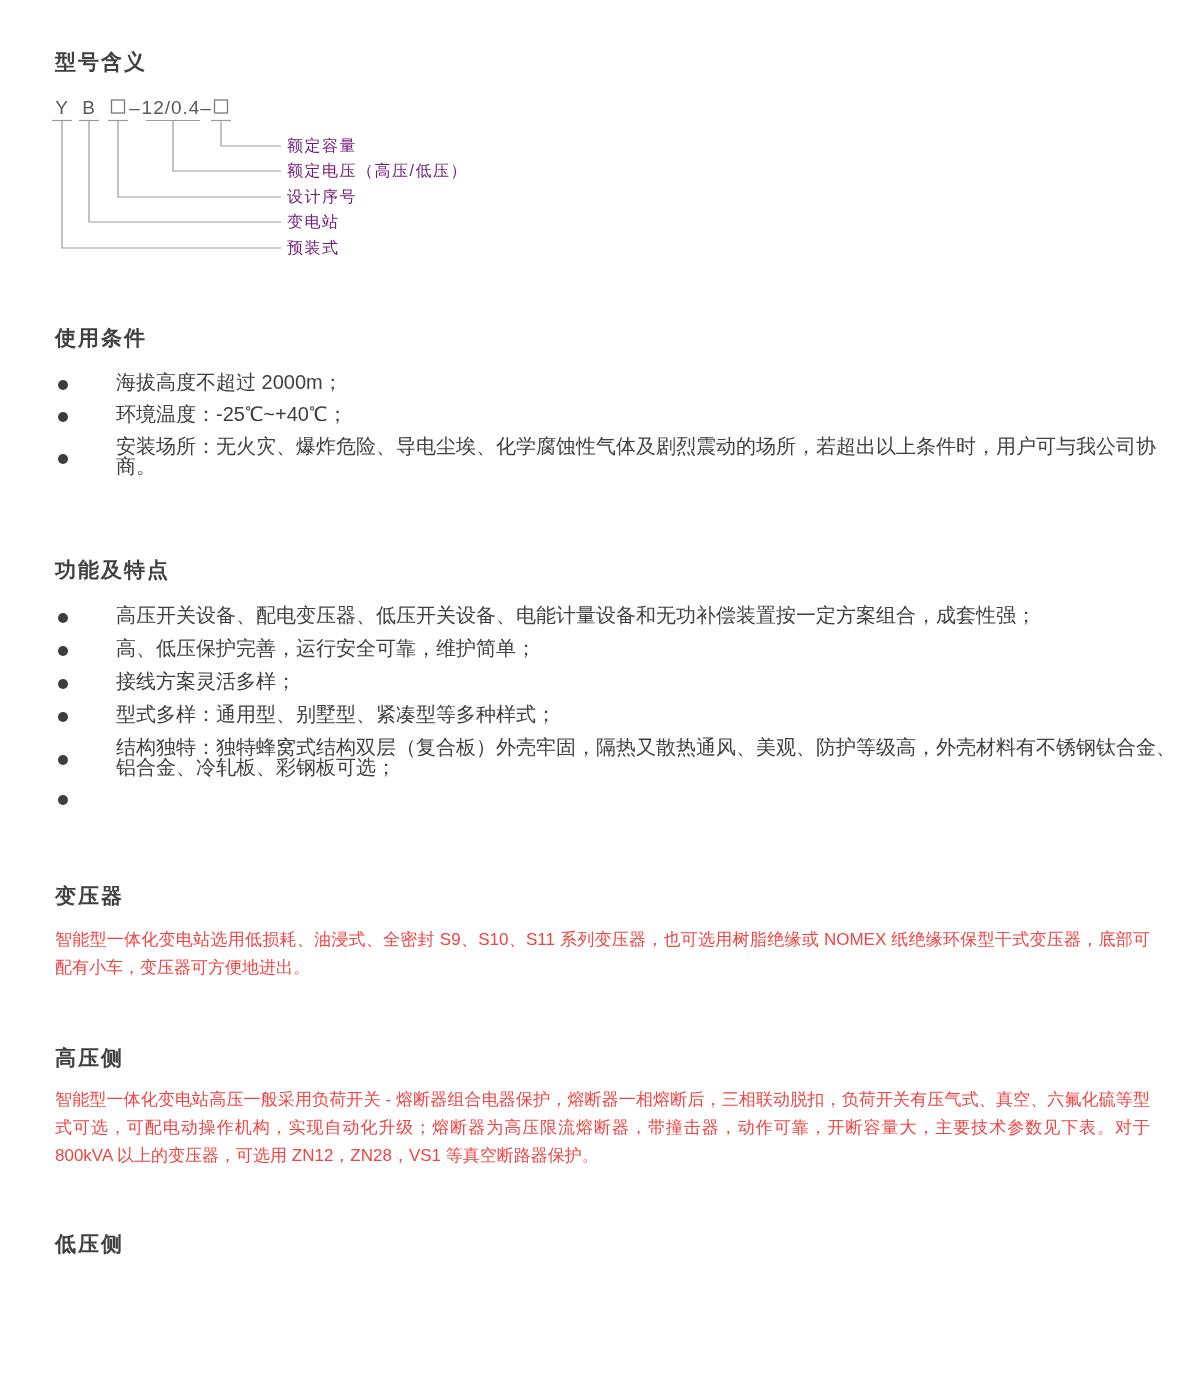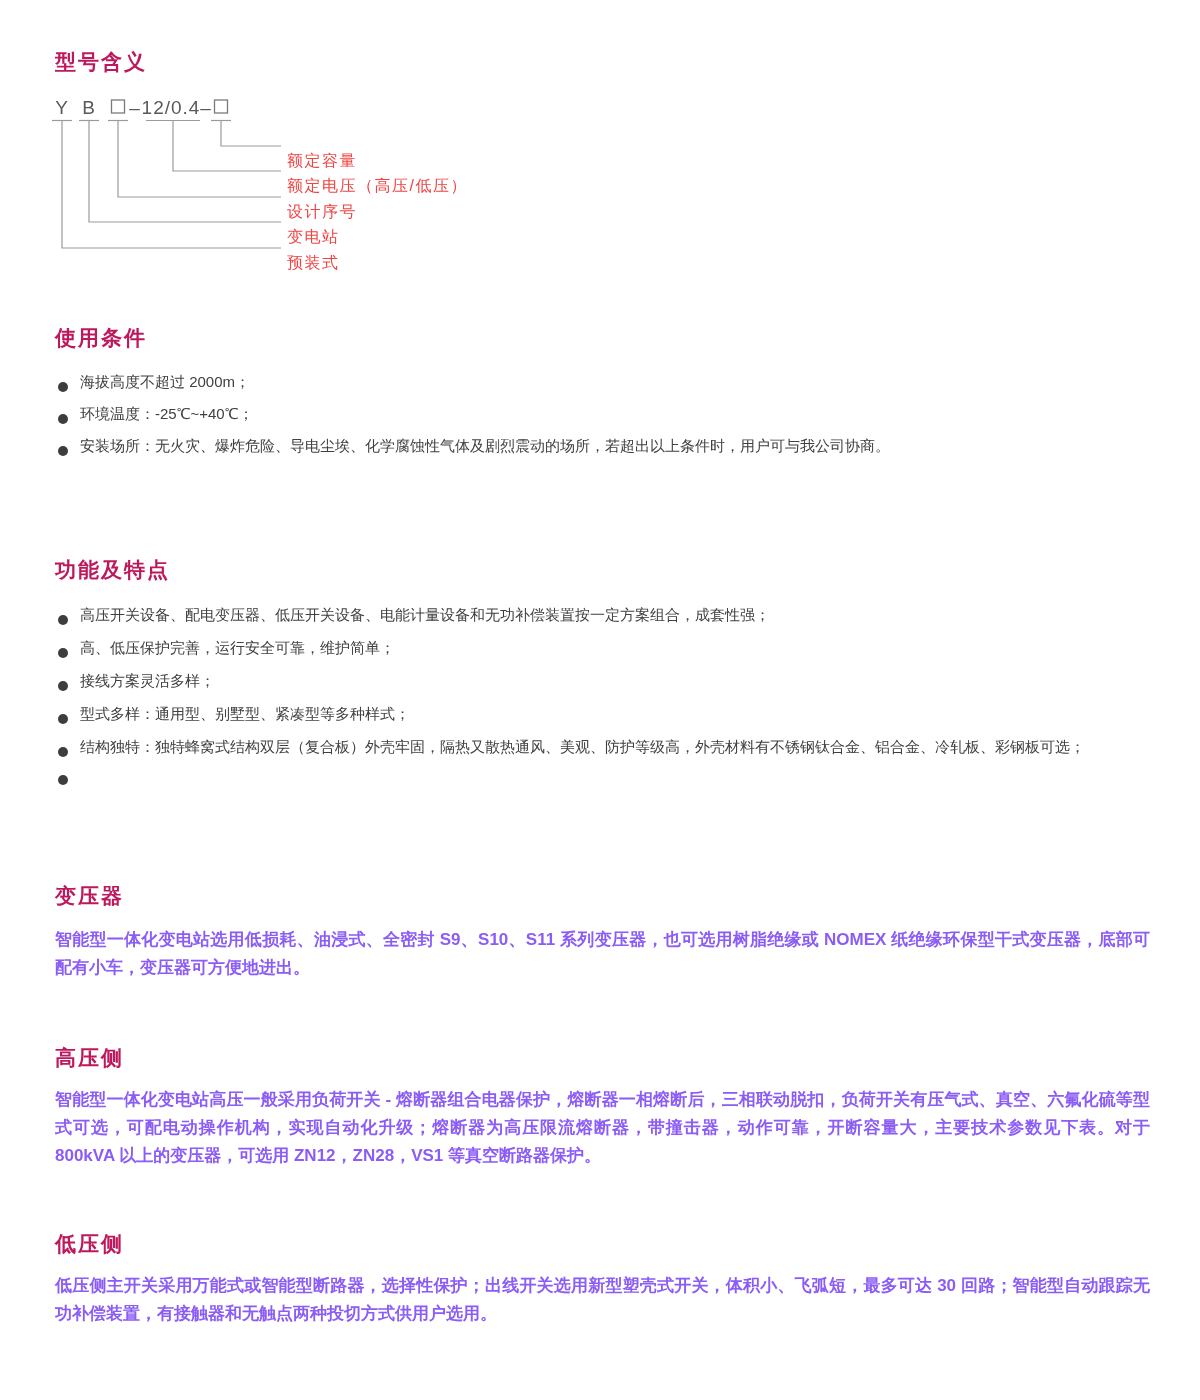--- a/index.html
+++ b/index.html
@@ -2,47 +2,47 @@
 <html><head>
 <meta charset="utf-8">
 <style>
   html,body{margin:0;padding:0;background:#ffffff;}
   .page{
     position:relative;width:1200px;height:1400px;background:#ffffff;
     font-family:"Liberation Sans",sans-serif;overflow:hidden;
   }
   .sec-title{
     position:absolute;left:55px;margin:0;
-    font-size:21px;font-weight:700;color:#be185d;letter-spacing:2px;
+    font-size:21px;font-weight:700;color:#404040;letter-spacing:2px;
     white-space:nowrap;
   }
   
   .diagram{position:absolute;left:0;top:0;width:1200px;height:280px;}
   .diagram svg{position:absolute;left:0;top:0;}
   .tok{
     position:absolute;top:97px;transform:translateX(-50%);
     font-size:19px;color:#595959;letter-spacing:1px;white-space:nowrap;
   }
   .dlabel{
-    position:absolute;left:287px;font-size:16px;color:#ef4444;
-    letter-spacing:1.5px;line-height:20px;white-space:nowrap;margin-top:15px;
+    position:absolute;left:287px;font-size:16px;color:#701a75;
+    letter-spacing:1.5px;line-height:20px;white-space:nowrap;
   }
   
   .blist{position:absolute;left:55px;margin:0;padding:0;list-style:none;width:1130px;}
-  .blist li{display:flex;align-items:flex-end;line-height:20px;color:#404040;font-size:15px;}
+  .blist li{display:flex;align-items:center;line-height:20px;color:#404040;font-size:20px;gap:36px;}
   .usage li{margin-bottom:12px;}
   .feat li{margin-bottom:13px;}
   .dot{
     width:10px;height:10px;border-radius:50%;background:#3d3d3d;
     margin:5px 12px 0 3px;flex:0 0 10px;
   }
   
   .para{
     position:absolute;left:55px;width:1095px;margin:0;
-    font-size:17px;line-height:28px;color:#8b5cf6;text-align:justify;font-weight:bold;
+    font-size:17px;line-height:28px;color:#ef4444;text-align:justify;
   }
 </style>
 </head>
 <body>
 
 <div class="page">
 
   <h2 class="sec-title" style="top:48px">型号含义</h2>
 
   <div class="diagram">
@@ -126,15 +126,14 @@
     </li>
   </ul>
 
   <h2 class="sec-title" style="top:882px">变压器</h2>
   <p class="para" style="top:926px">智能型一体化变电站选用低损耗、油浸式、全密封 S9、S10、S11 系列变压器，也可选用树脂绝缘或 NOMEX 纸绝缘环保型干式变压器，底部可配有小车，变压器可方便地进出。</p>
 
   <h2 class="sec-title" style="top:1044px">高压侧</h2>
   <p class="para" style="top:1086px">智能型一体化变电站高压一般采用负荷开关 - 熔断器组合电器保护，熔断器一相熔断后，三相联动脱扣，负荷开关有压气式、真空、六氟化硫等型式可选，可配电动操作机构，实现自动化升级；熔断器为高压限流熔断器，带撞击器，动作可靠，开断容量大，主要技术参数见下表。对于 800kVA 以上的变压器，可选用 ZN12，ZN28，VS1 等真空断路器保护。</p>
 
   <h2 class="sec-title" style="top:1230px">低压侧</h2>
-  <p class="para" style="top:1272px">低压侧主开关采用万能式或智能型断路器，选择性保护；出线开关选用新型塑壳式开关，体积小、飞弧短，最多可达 30 回路；智能型自动跟踪无功补偿装置，有接触器和无触点两种投切方式供用户选用。</p>
 
 </div>
 
 </body></html>

